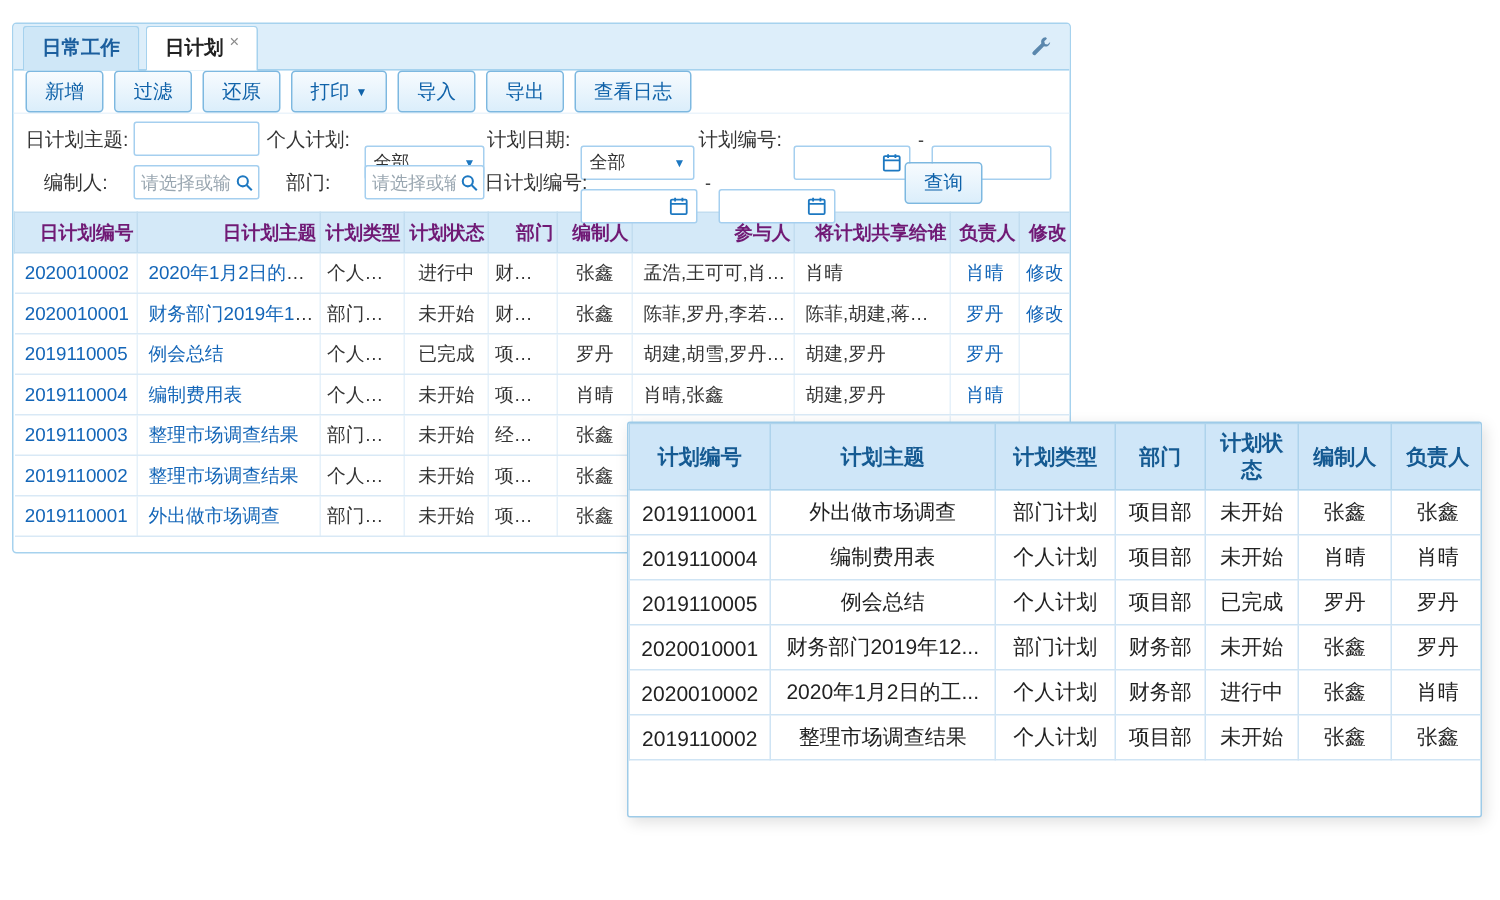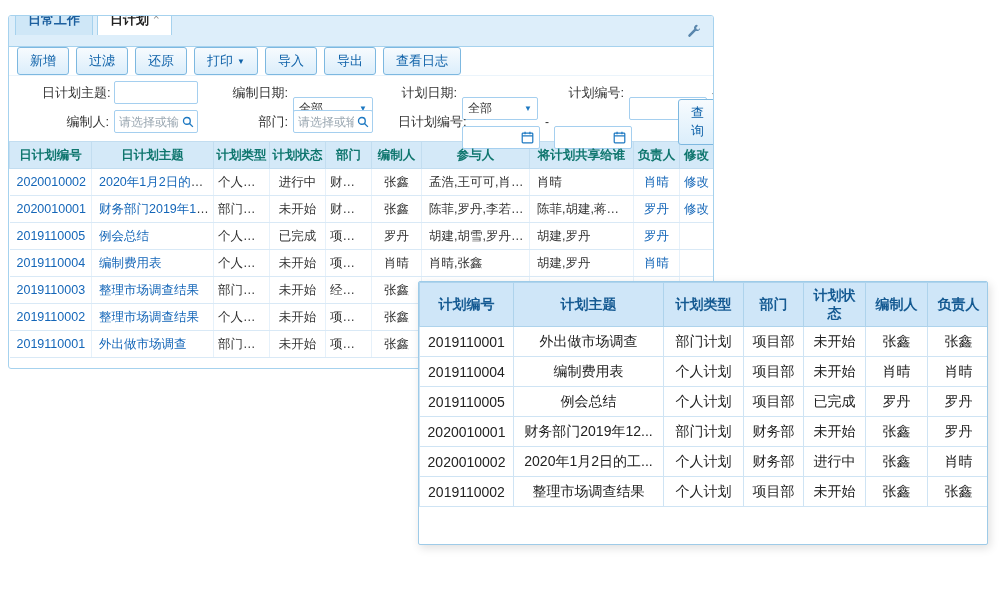--- a/index.html
+++ b/index.html
@@ -3,51 +3,51 @@
 <meta charset="utf-8">
 <style>
   * { box-sizing: border-box; margin: 0; padding: 0; }
   html,body { width: 1000px; height: 600px; background: #ffffff; overflow: hidden; }
   body { font-family: "Liberation Sans", sans-serif; position: relative; }
 
   .window { position: absolute; background: #fff; border: 1px solid #a6d2ee; overflow: hidden; }
   #main-window { left: 8px; top: 15px; width: 706px; height: 354px; border-radius: 3px; }
 
   
-  .tabbar { display: flex; align-items: flex-end; height: 31px; background: #ddeefa; border-bottom: 1px solid #a6d2ee; padding: 12px 6px; }
+  .tabbar { display: flex; align-items: flex-end; height: 31px; background: #ddeefa; border-bottom: 1px solid #a6d2ee; padding: 0 6px; }
   .tab { display: inline-flex; align-items: center; padding: 5px 12px 6px; border: 1px solid #a6d2ee; border-bottom: none; border-radius: 3px 3px 0 0; margin-right: 4px; font-size: 13px; font-weight: bold; color: #1c5f9e; background: #cfe7f7; cursor: pointer; position: relative; top: 1px; }
   .tab.active { background: #fff; color: #222; }
   .tab-close { font-size: 11px; color: #8a8a8a; margin-left: 4px; position: relative; top: -4px; font-weight: normal; cursor: pointer; }
   .wrench { margin-left: auto; align-self: center; padding: 0 6px; cursor: pointer; display: flex; }
 
   
   .toolbar { display: flex; gap: 7px; padding: 0 8px; align-items: flex-end; border-bottom: 1px solid #ebf4fb; }
   .tb-btn { display: inline-flex; align-items: center; gap: 4px; background: linear-gradient(#f7fbfe, #dbeefb); border: 1px solid #7db8e0; border-radius: 3px; color: #0f62a9; font-size: 13px; padding: 4px 12px; cursor: pointer; font-family: inherit; }
   .caret { font-size: 8px; color: #0f62a9; }
 
   
   .filters { padding: 2px 8px 5px; }
   .frow { display: flex; align-items: center; height: 29px; }
-  .flabel { font-size: 13px; color: #333; text-align: right; padding-right: 5px; flex: none; white-space: nowrap; margin-left: 25px; }
+  .flabel { font-size: 13px; color: #333; text-align: center; padding-right: 5px; flex: none; white-space: nowrap; }
   .lw1 { width: 72px; } .lw2 { width: 70px; } .lw3 { width: 64px; } .lw4 { width: 66px; }
   input.ftext { width: 84px; height: 23px; border: 1px solid #a5cfef; border-radius: 2px; font-size: 12px; padding: 0 4px; color: #333; font-family: inherit; outline: none; }
   input.ftext::placeholder { color: #9aa7b1; }
   .fwrap { position: relative; display: flex; align-items: center; flex: none; }
   .fwrap input { padding-right: 18px; }
   .ficon { position: absolute; right: 4px; display: flex; cursor: pointer; }
   .fbox { height: 23px; border: 1px solid #a5cfef; border-radius: 2px; display: flex; align-items: center; justify-content: space-between; font-size: 12px; padding: 0 5px; color: #333; background: #fff; cursor: pointer; flex: none; margin-top: 32px; }
   .w-sel1 { width: 80px; } .w-sel2 { width: 76px; }
   .w-date1 { width: 78px; } .w-date2 { width: 80px; } .w-date3 { width: 78px; }
   .sel-arrow { font-size: 8px; color: #1d78c1; }
   .dash { margin: 0 5px; color: #333; font-size: 12px; flex: none; }
   .q-btn { margin-left: 46px; }
 
   
   #main-table { border-collapse: collapse; table-layout: fixed; width: 100%; }
-  #main-table th { background: #d4e9f8; color: #0f766e; font-size: 12.5px; font-weight: bold; height: 27px; border: 1px solid #c2ddf0; padding: 0 2px; overflow: hidden; white-space: nowrap; }
+  #main-table th { background: #d4e9f8; color: #701a75; font-size: 12.5px; font-weight: bold; height: 27px; border: 1px solid #c2ddf0; padding: 0 2px; overflow: hidden; white-space: nowrap; text-align: right; }
   #main-table td { height: 27px; font-size: 12.5px; color: #333; text-align: center; border-right: 1px solid #e6f1fa; border-bottom: 1px solid #d9e9f6; overflow: hidden; white-space: nowrap; text-overflow: ellipsis; padding: 0 4px; }
   #main-table td.left { text-align: left; padding-left: 7px; }
   .link { color: #1466b8; cursor: pointer; }
 
   
   #popup-window { left: 418px; top: 281px; width: 570px; height: 264px; z-index: 10; border: 1px solid #9ecbe8; border-radius: 2px; box-shadow: 2px 3px 10px rgba(0,0,0,0.13); }
   #popup-title { text-align: center; font-size: 20px; font-weight: bold; color: #1a1a1a; padding: 8px 0 7px; }
   #popup-table { border-collapse: collapse; table-layout: fixed; width: 100%; }
   #popup-table th { background: #cfe6f8; color: #155a92; font-size: 14px; font-weight: bold; border: 1px solid #aed3ec; padding: 4px 6px; line-height: 1.25; }
   #popup-table td { height: 30px; font-size: 14px; color: #222; text-align: center; border: 1px solid #cfe4f4; padding: 0 4px; overflow: hidden; white-space: nowrap; text-overflow: ellipsis; }
@@ -94,21 +94,21 @@
       </button>
       <button class="tb-btn">
         <span>查看日志</span>
       </button>
     </div>
 
   <div class="filters">
     <div class="frow">
       <span class="flabel lw1">日计划主题:</span>
       <input class="ftext" value="" style="">
-      <span class="flabel lw2">编制日期:</span>
+      <span class="flabel lw2">个人计划:</span>
       <div class="fbox w-sel1">
         <span>全部</span>
         <span class="sel-arrow">▼</span>
       </div>
       <span class="flabel lw3">计划日期:</span>
       <div class="fbox w-sel2">
         <span>全部</span>
         <span class="sel-arrow">▼</span>
       </div>
       <span class="flabel lw4">计划编号:</span>

